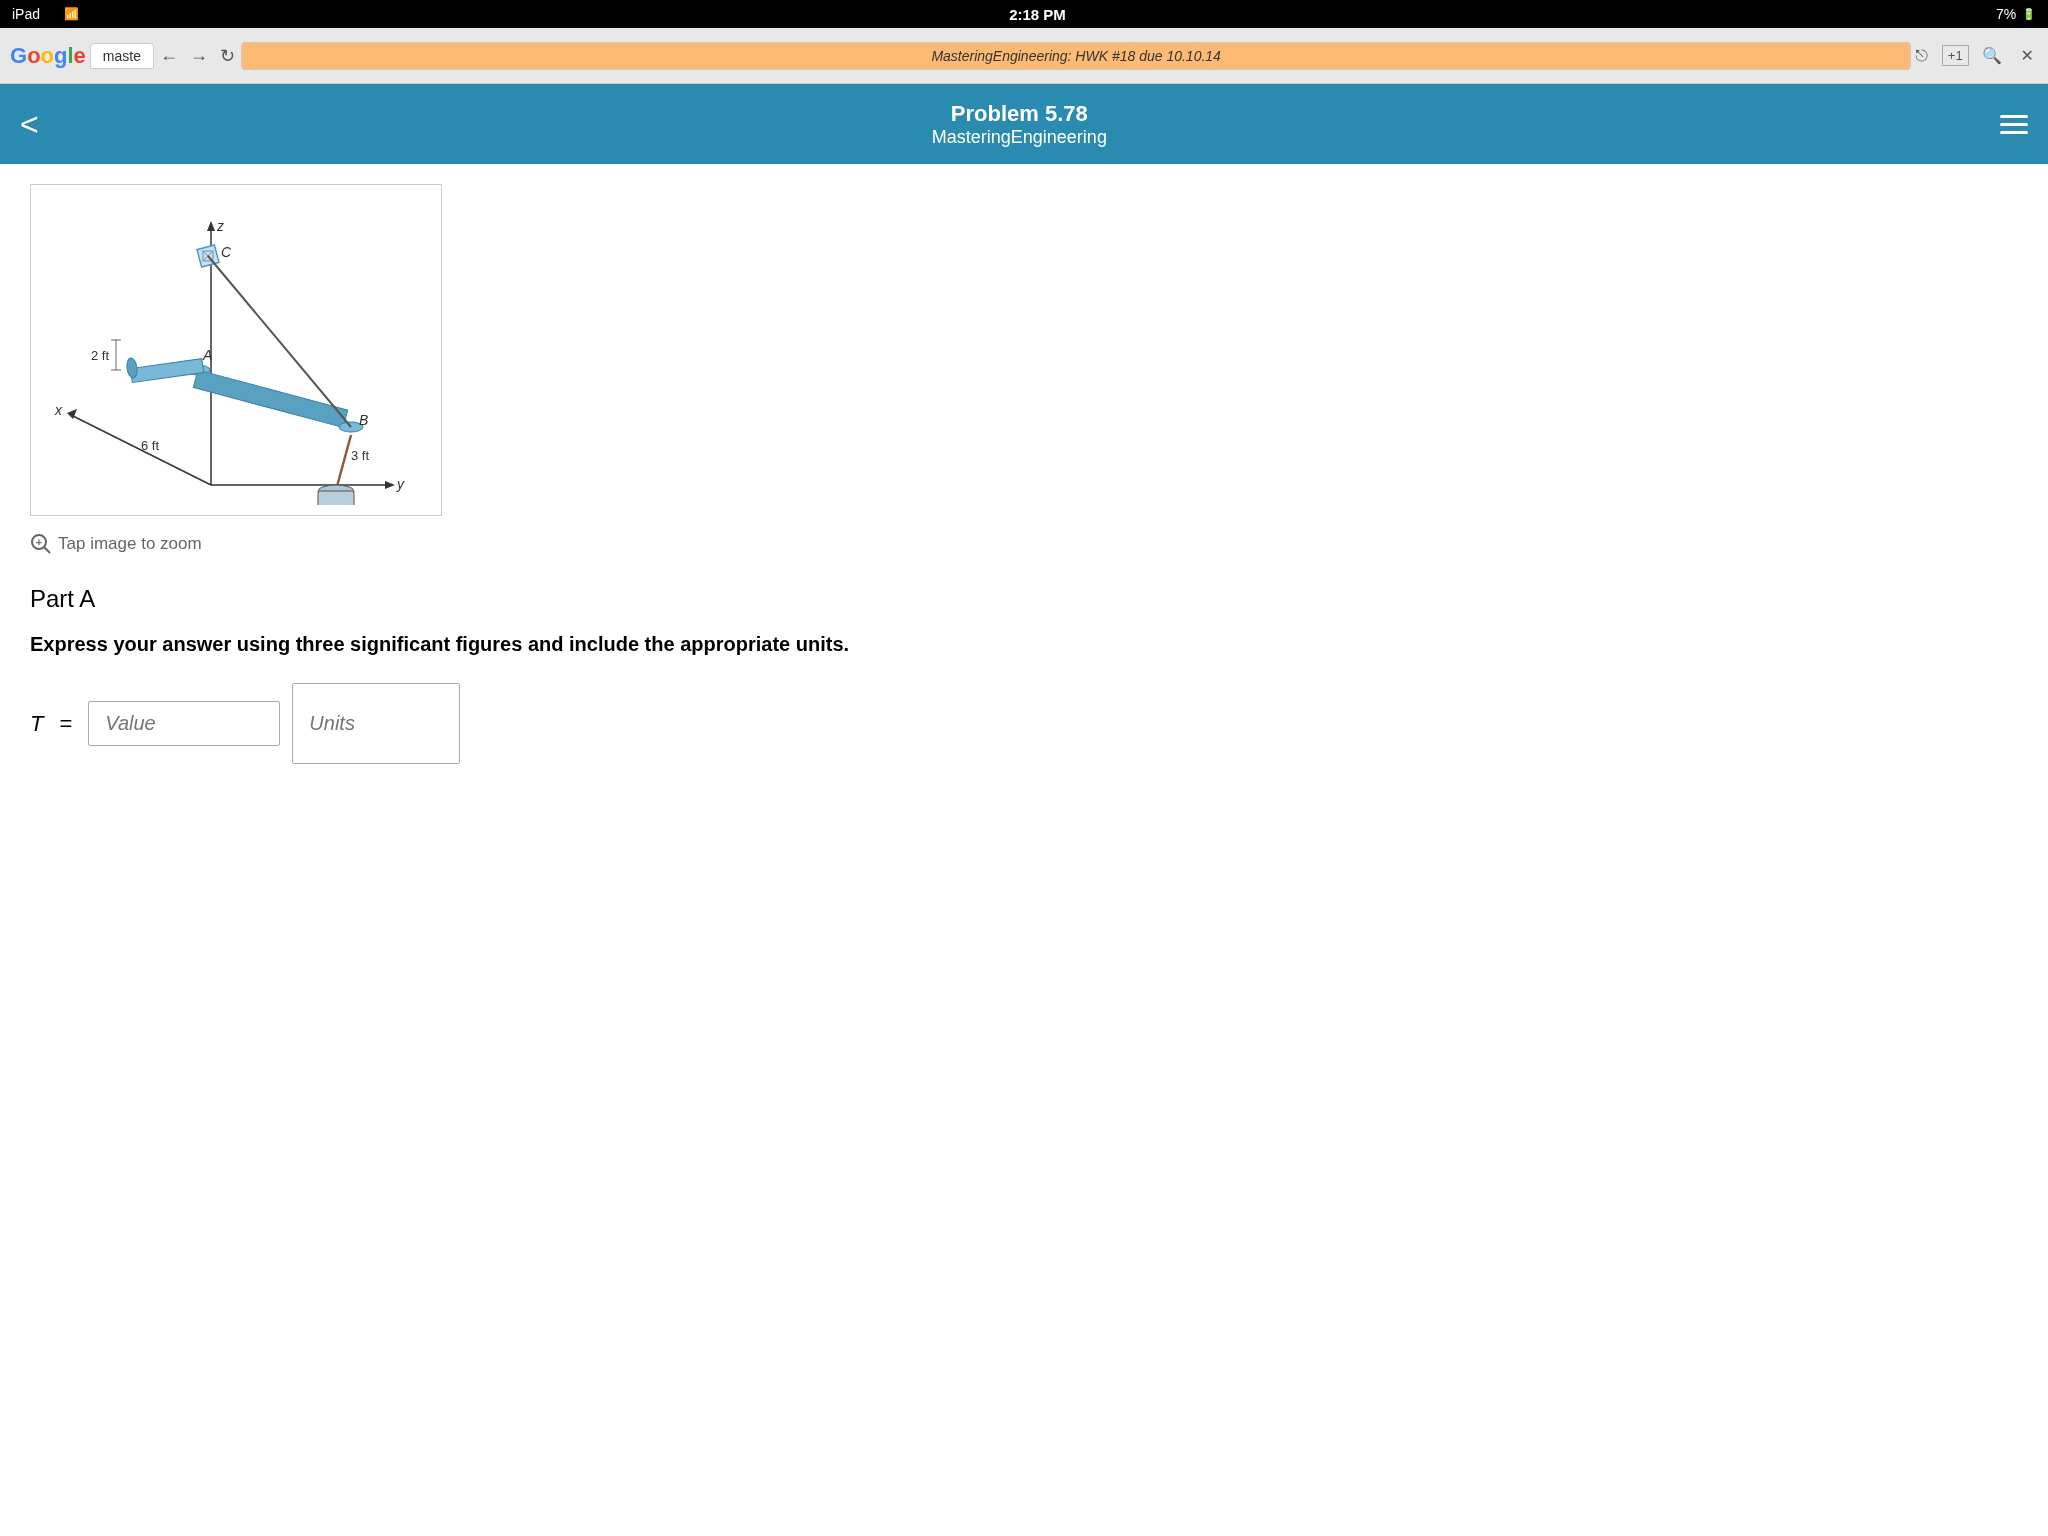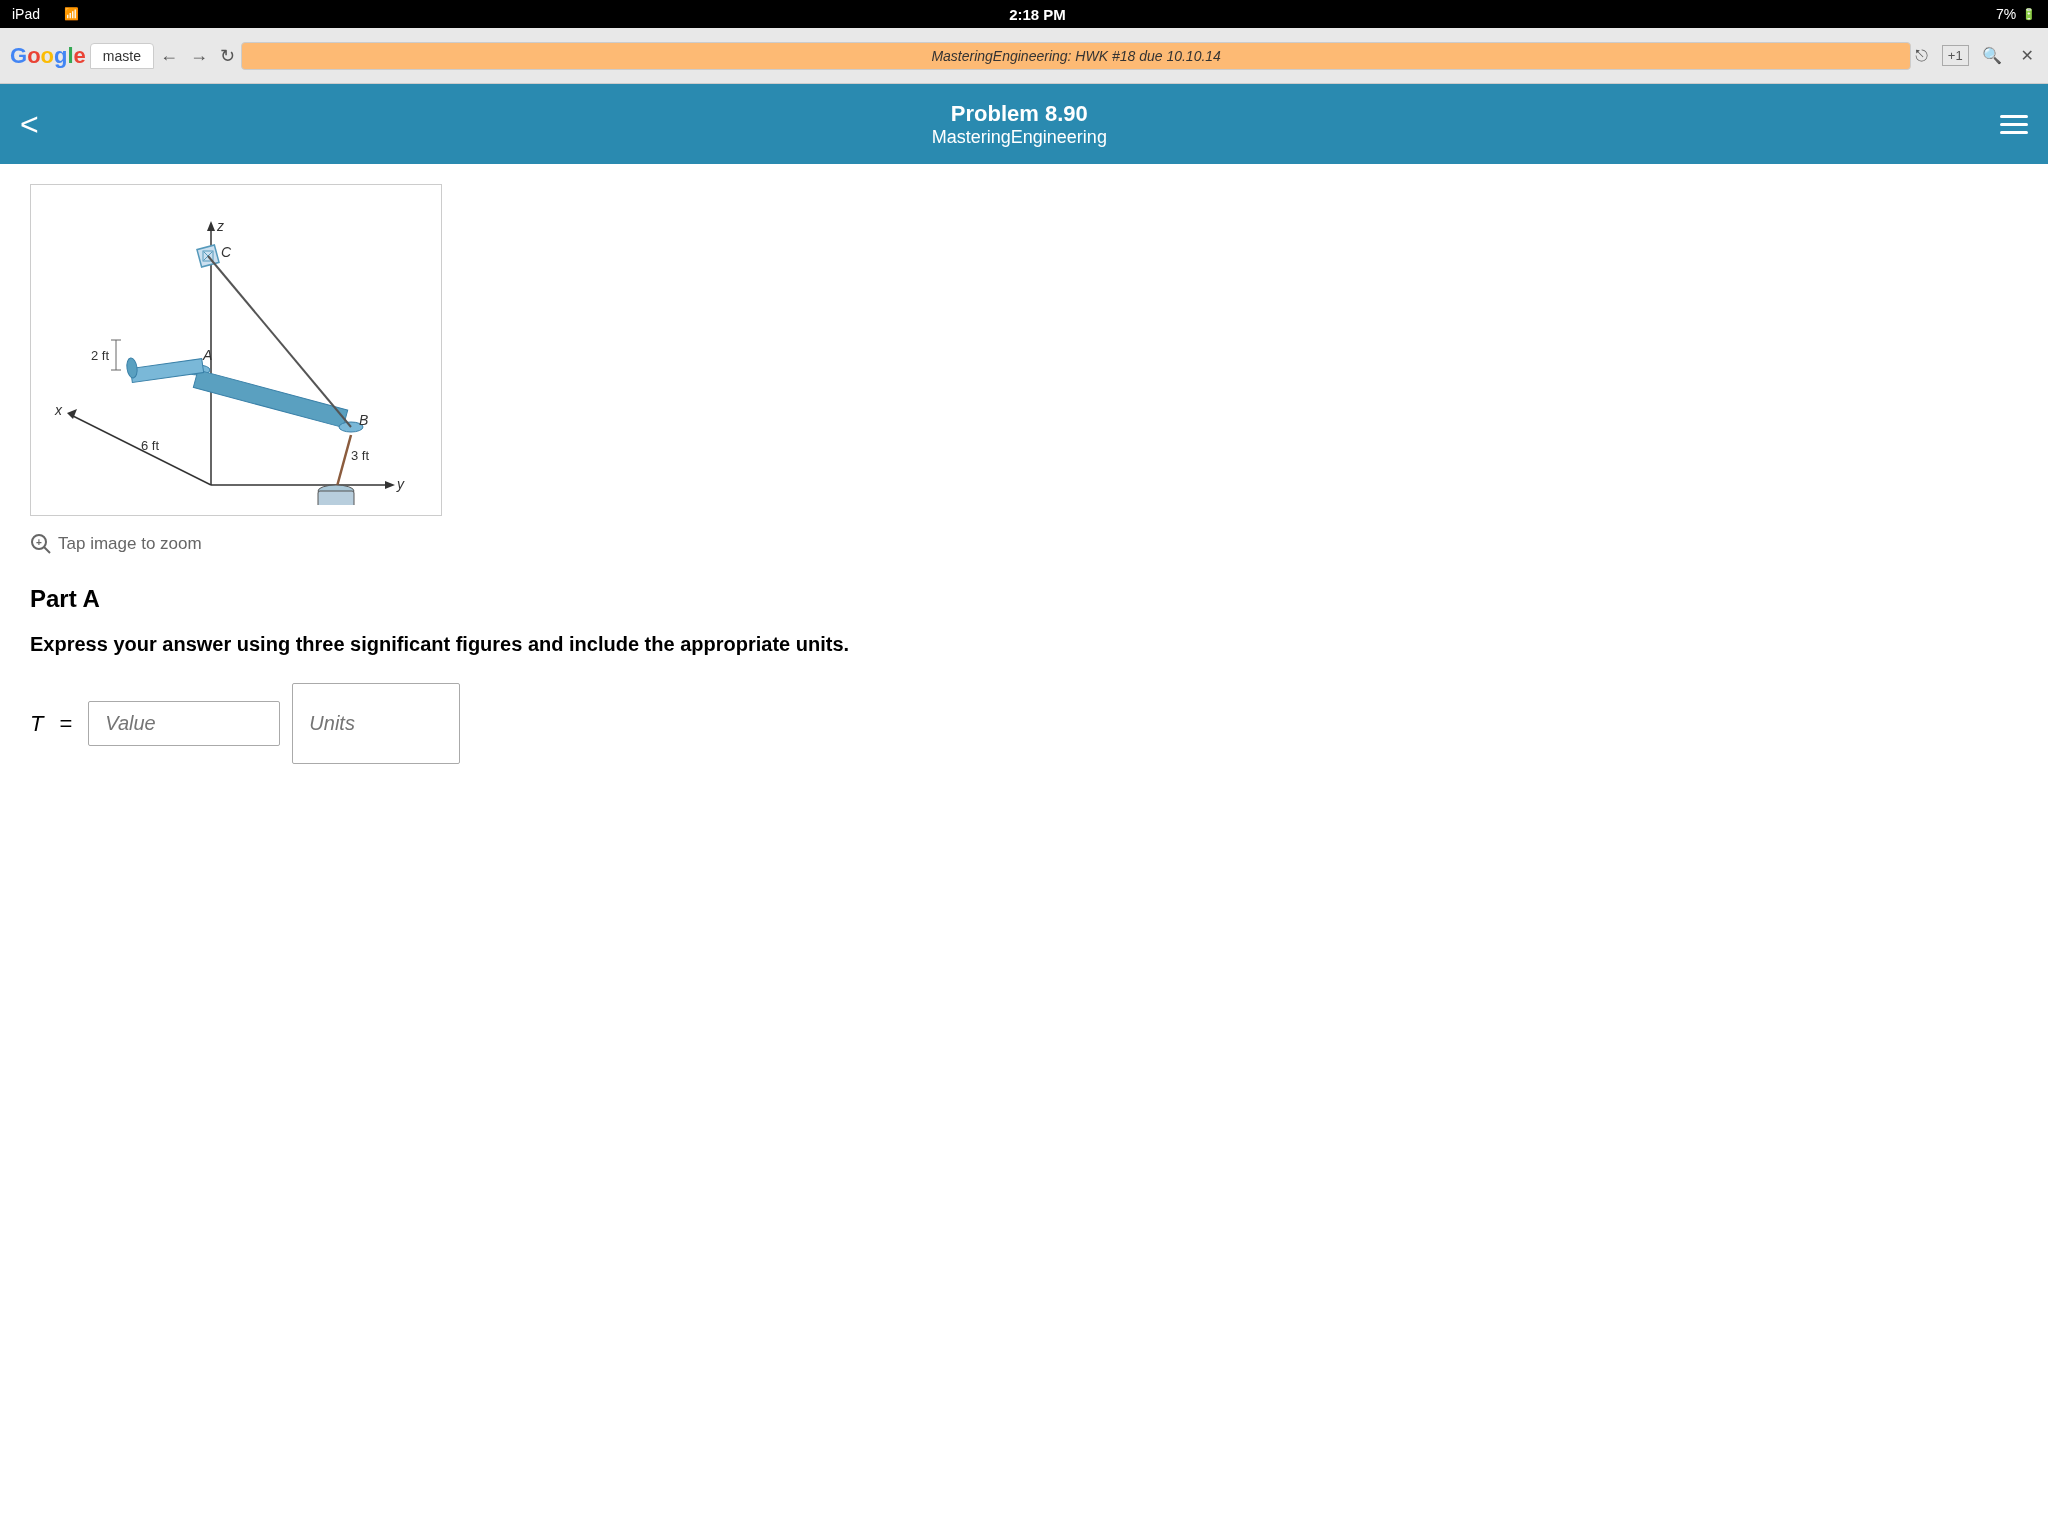--- a/index.html
+++ b/index.html
@@ -140,21 +140,21 @@
       color: #666;
       font-size: 17px;
       display: flex;
       align-items: center;
       gap: 6px;
       margin-bottom: 30px;
     }
 
     .part-title {
       font-size: 24px;
-      font-weight: bold;
+      font-weight: normal;
       margin-bottom: 16px;
     }
 
     .part-text {
       font-size: 20px;
       margin-bottom: 20px;
       line-height: 1.5;
     }
 
     .instruction-text {
@@ -228,21 +228,21 @@
     <button class="browser-action-btn">⎋</button>
     <button class="browser-action-btn" style="border:1px solid #aaa;padding:2px 5px;font-size:13px;">+1</button>
     <button class="browser-action-btn">🔍</button>
     <button class="browser-action-btn">✕</button>
   </div>
 </div>
 
 <div class="app-header">
   <div class="app-header-back">&lt;</div>
   <div class="app-header-center">
-    <div class="app-header-title">Problem 8.90</div>
+    <div class="app-header-title">Problem 5.78</div>
     <div class="app-header-subtitle">MasteringEngineering</div>
   </div>
   <div class="hamburger-icon">
     <span></span>
     <span></span>
     <span></span>
   </div>
 </div>
 
 <div class="content">

